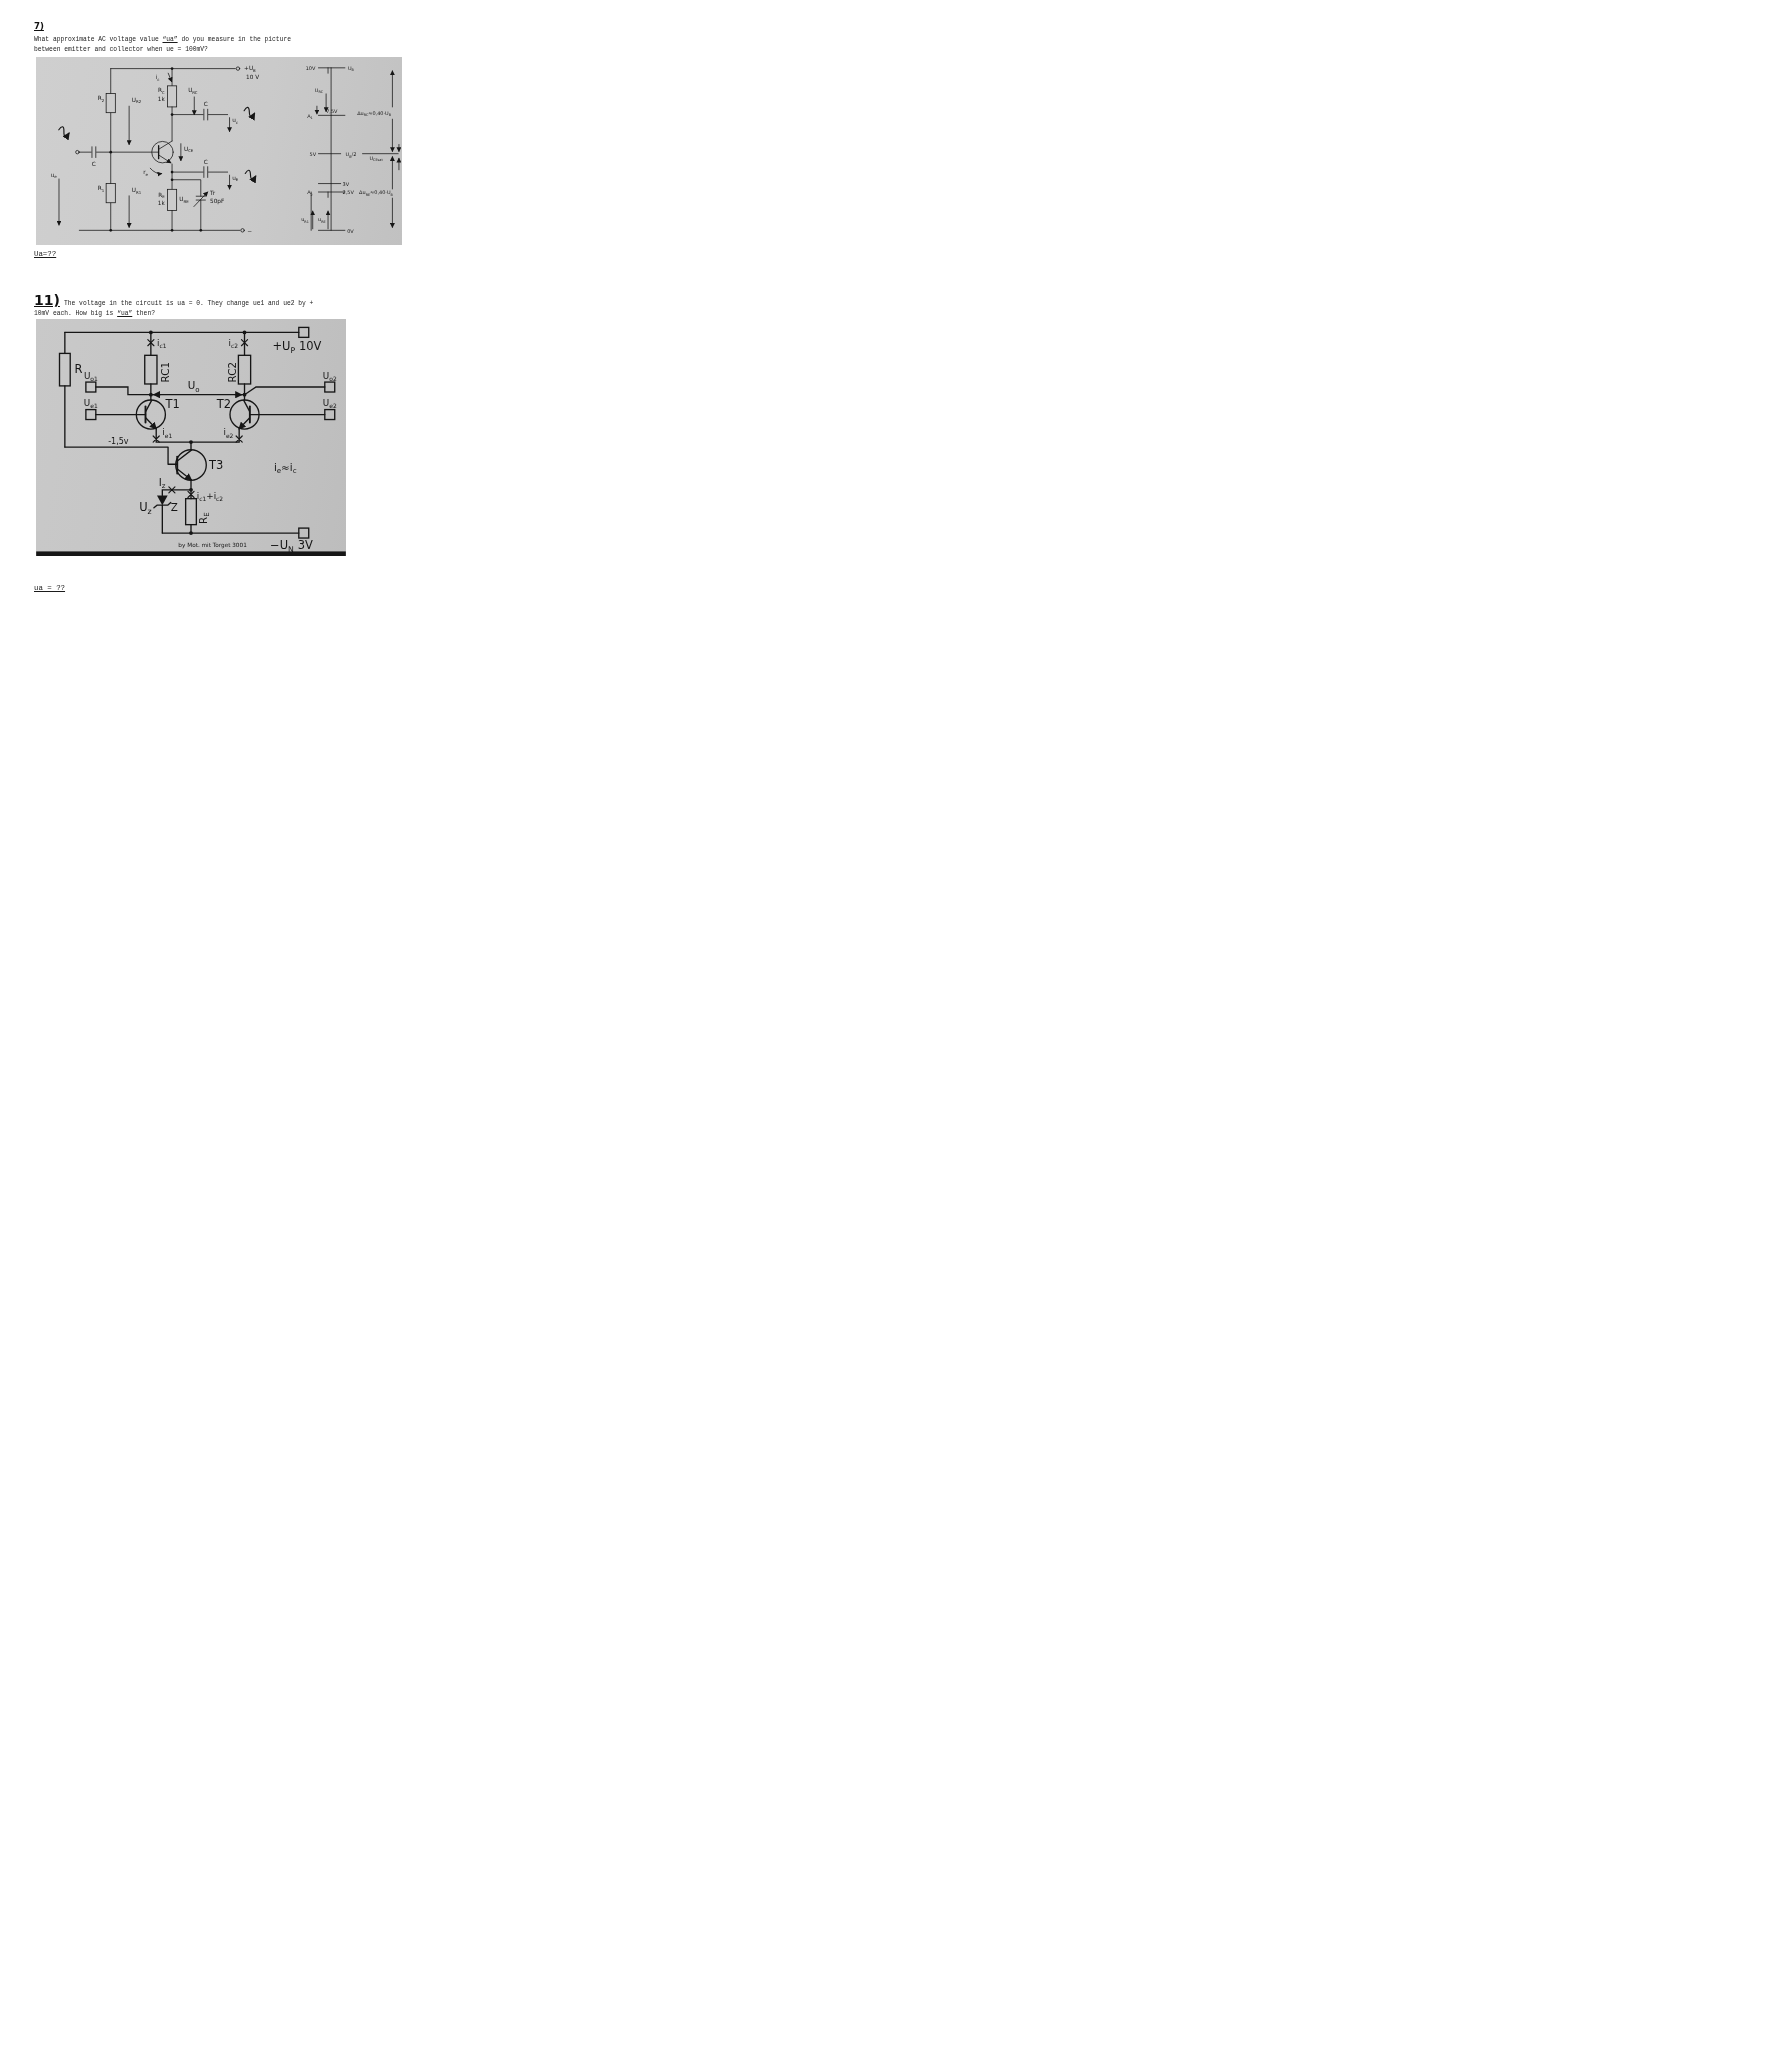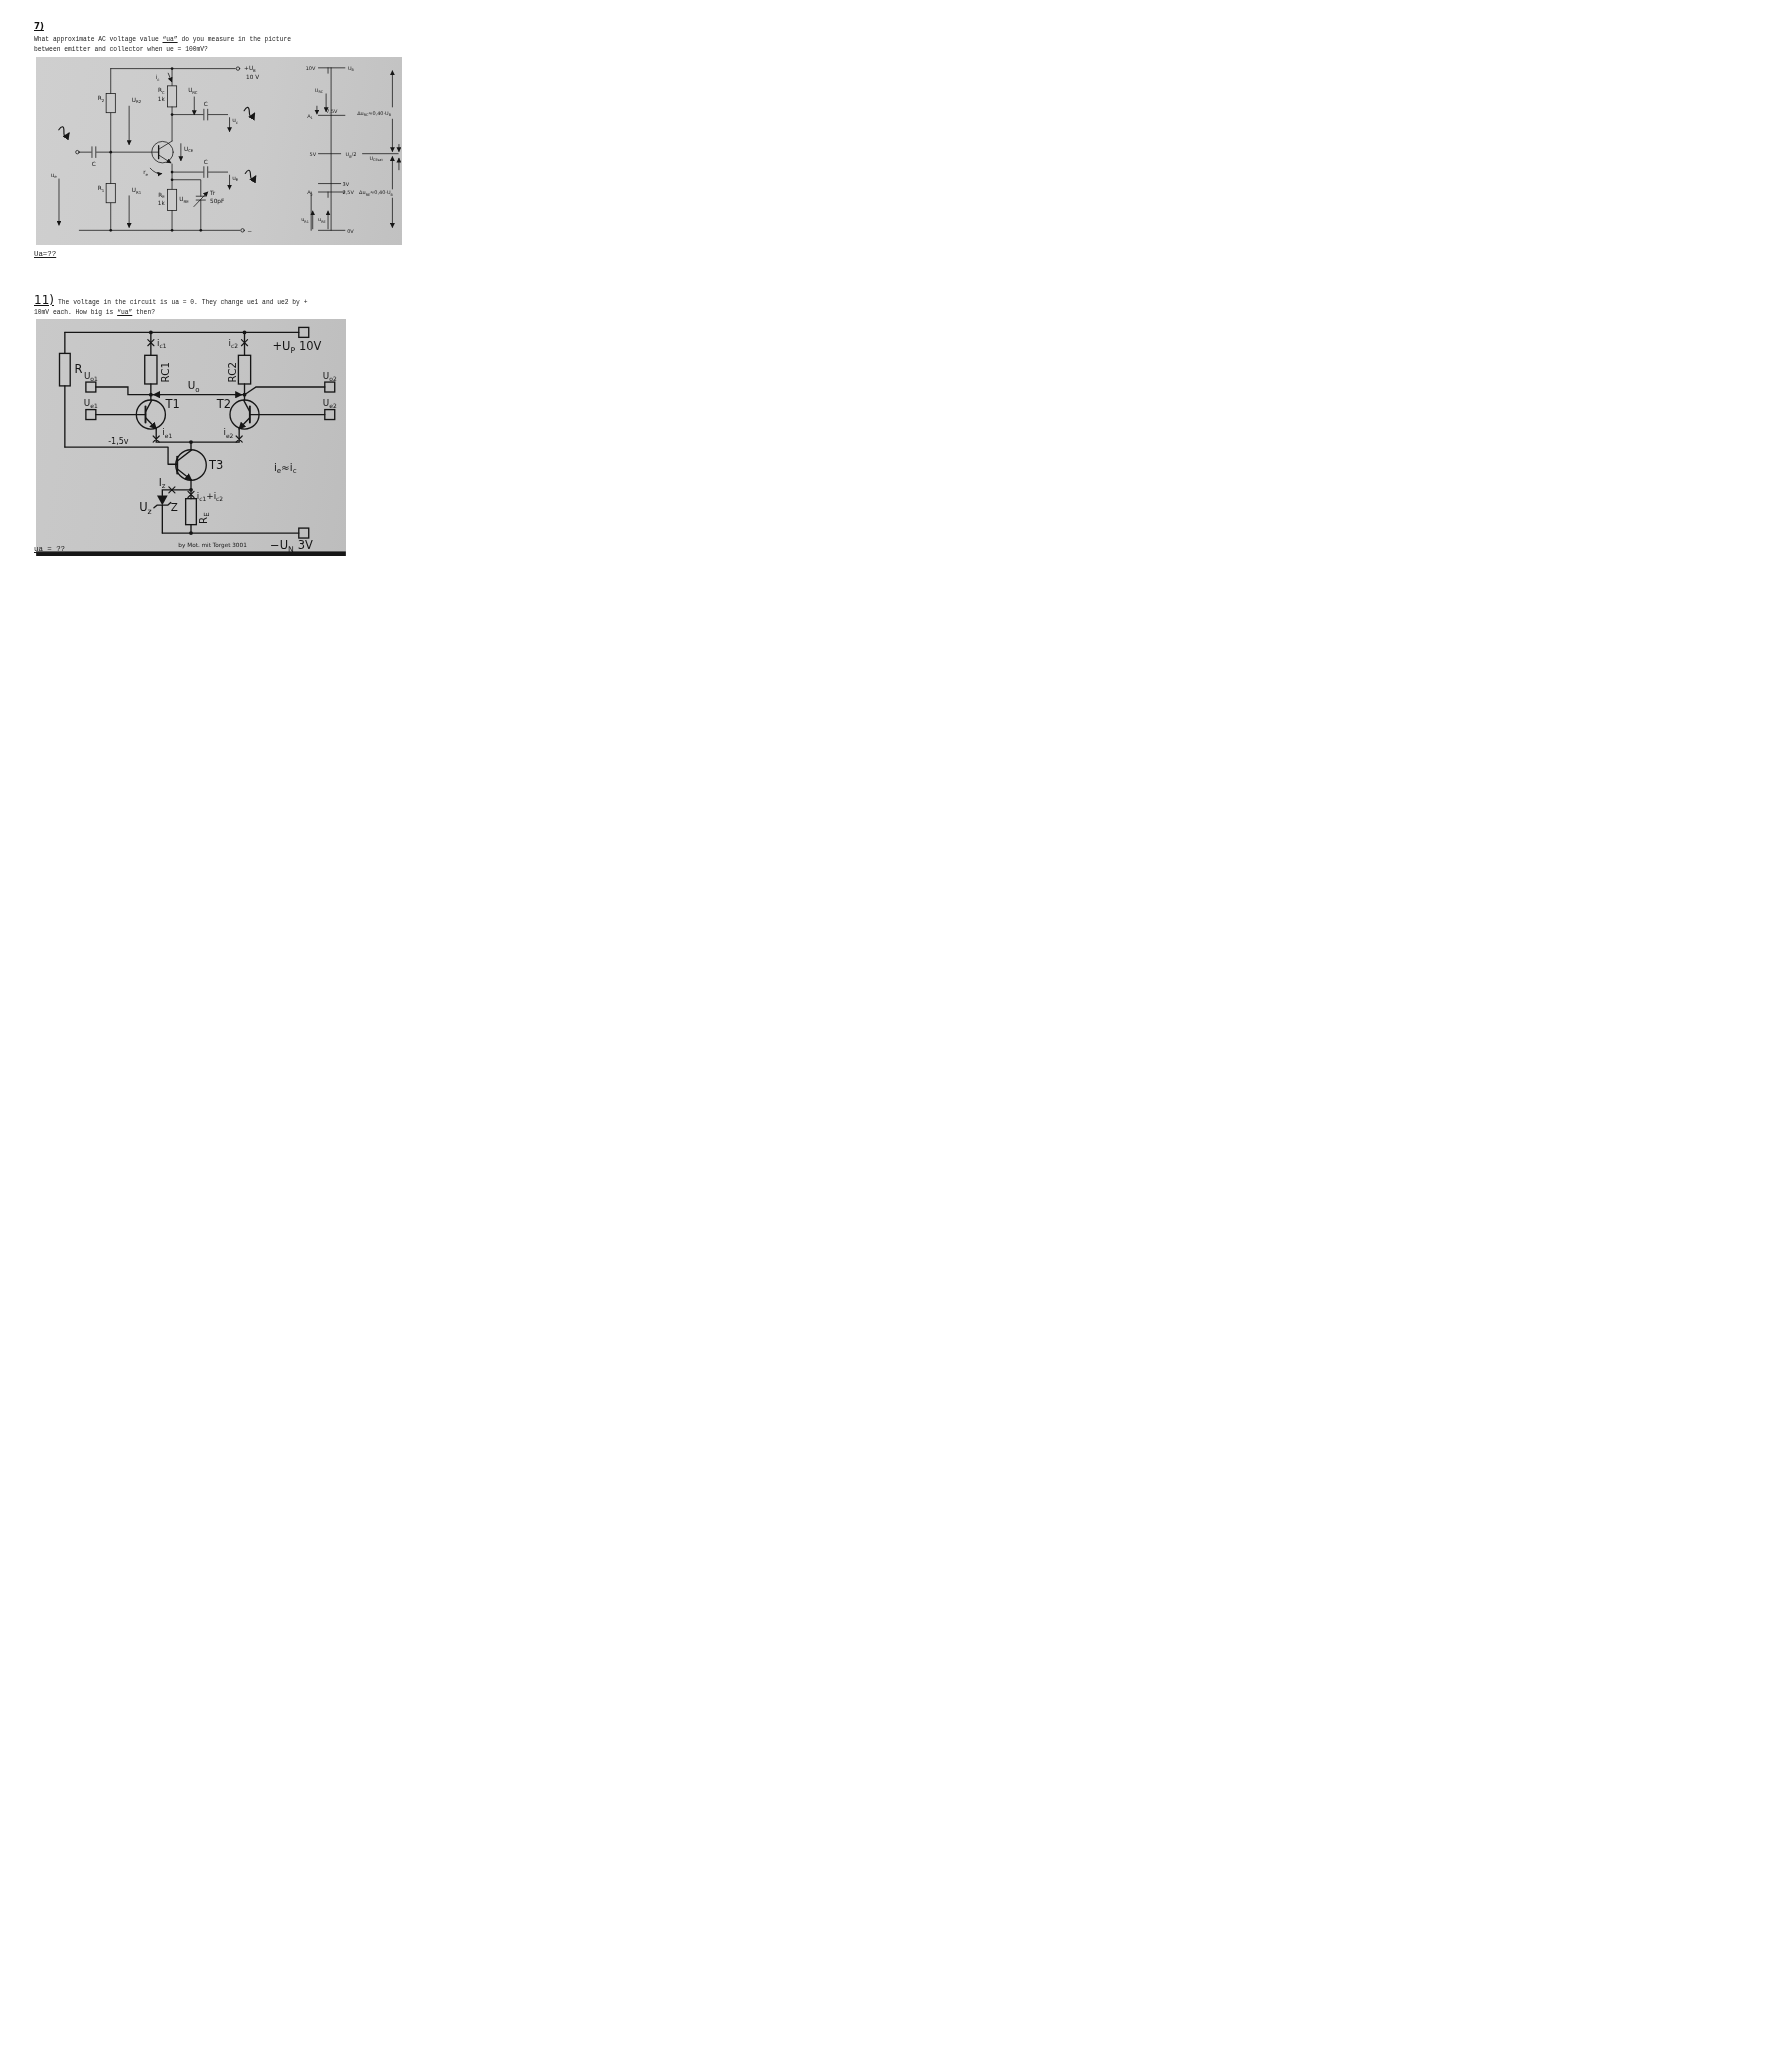--- a/index.html
+++ b/index.html
@@ -1,20 +1,20 @@
 <!DOCTYPE html>
 <html style="font-size:6.5px"><head>
 <meta charset="utf-8">
 <style>
   html,body { margin:0; padding:0; background:#ffffff; }
   .page { position:relative; width:448px; height:608px; background:#ffffff; overflow:hidden;
           font-family:"Liberation Mono", monospace; color:#1b1b1b; }
   .qnum { position:absolute; font-family:"DejaVu Sans", sans-serif; font-weight:bold;
           font-size:8.6px; text-decoration:underline; color:#111; }
-  .qnum-inline { font-family:"DejaVu Sans", sans-serif; font-weight:normal; font-size:12px;
+  .qnum-inline { font-family:"DejaVu Sans", sans-serif; font-weight:bold; font-size:14px;
           text-decoration:underline; color:#111; margin-right:4.1px; }
   .qtext { position:absolute; font-size:6.3px; line-height:10.2px; white-space:pre; }
   .ul { text-decoration:underline; }
   .answer { position:absolute; font-size:7.4px; text-decoration:underline; }
   .fig { position:absolute; }
   svg text { font-family:"DejaVu Sans", sans-serif; fill:#161616; }
   .f1t { font-size:15px; } .f1s { font-size:13px; }
   .f2t { font-size:23px; } .f2m { font-size:27px; } .f2b { font-size:30px; }
   .f2s { font-size:15px; } .f2v { font-size:21px; }
   tspan.sb { font-size:68%; }
@@ -253,16 +253,16 @@
       <text class="f2b" x="302" y="502" text-anchor="end"><tspan>U</tspan><tspan class="sb" dy="8">z</tspan></text>
       <text class="f2m" x="352" y="502">Z</text>
       <text class="f2m" transform="translate(446,536) rotate(-90)"><tspan>R</tspan><tspan class="sb" dy="6">E</tspan></text>
       <text class="f2s" x="372" y="597">by Mot. mit Torget 3001</text>
       <text class="f2b" x="612" y="602"><tspan>−U</tspan><tspan class="sb" dy="8">N</tspan><tspan dy="-8" dx="10">3V</tspan></text>
       <text class="f2t" x="768" y="156" text-anchor="middle"><tspan>U</tspan><tspan class="sb" dy="6">o2</tspan></text>
       <text class="f2t" x="768" y="228" text-anchor="middle"><tspan>U</tspan><tspan class="sb" dy="6">e2</tspan></text>
     </svg>
   </div>
 
-  <div class="answer" style="left:34px; top:545px;">ua = ??</div>
+  <div class="answer" style="left:34px; top:584px;">ua = ??</div>
 
 </div>
 
 
 </body></html>

